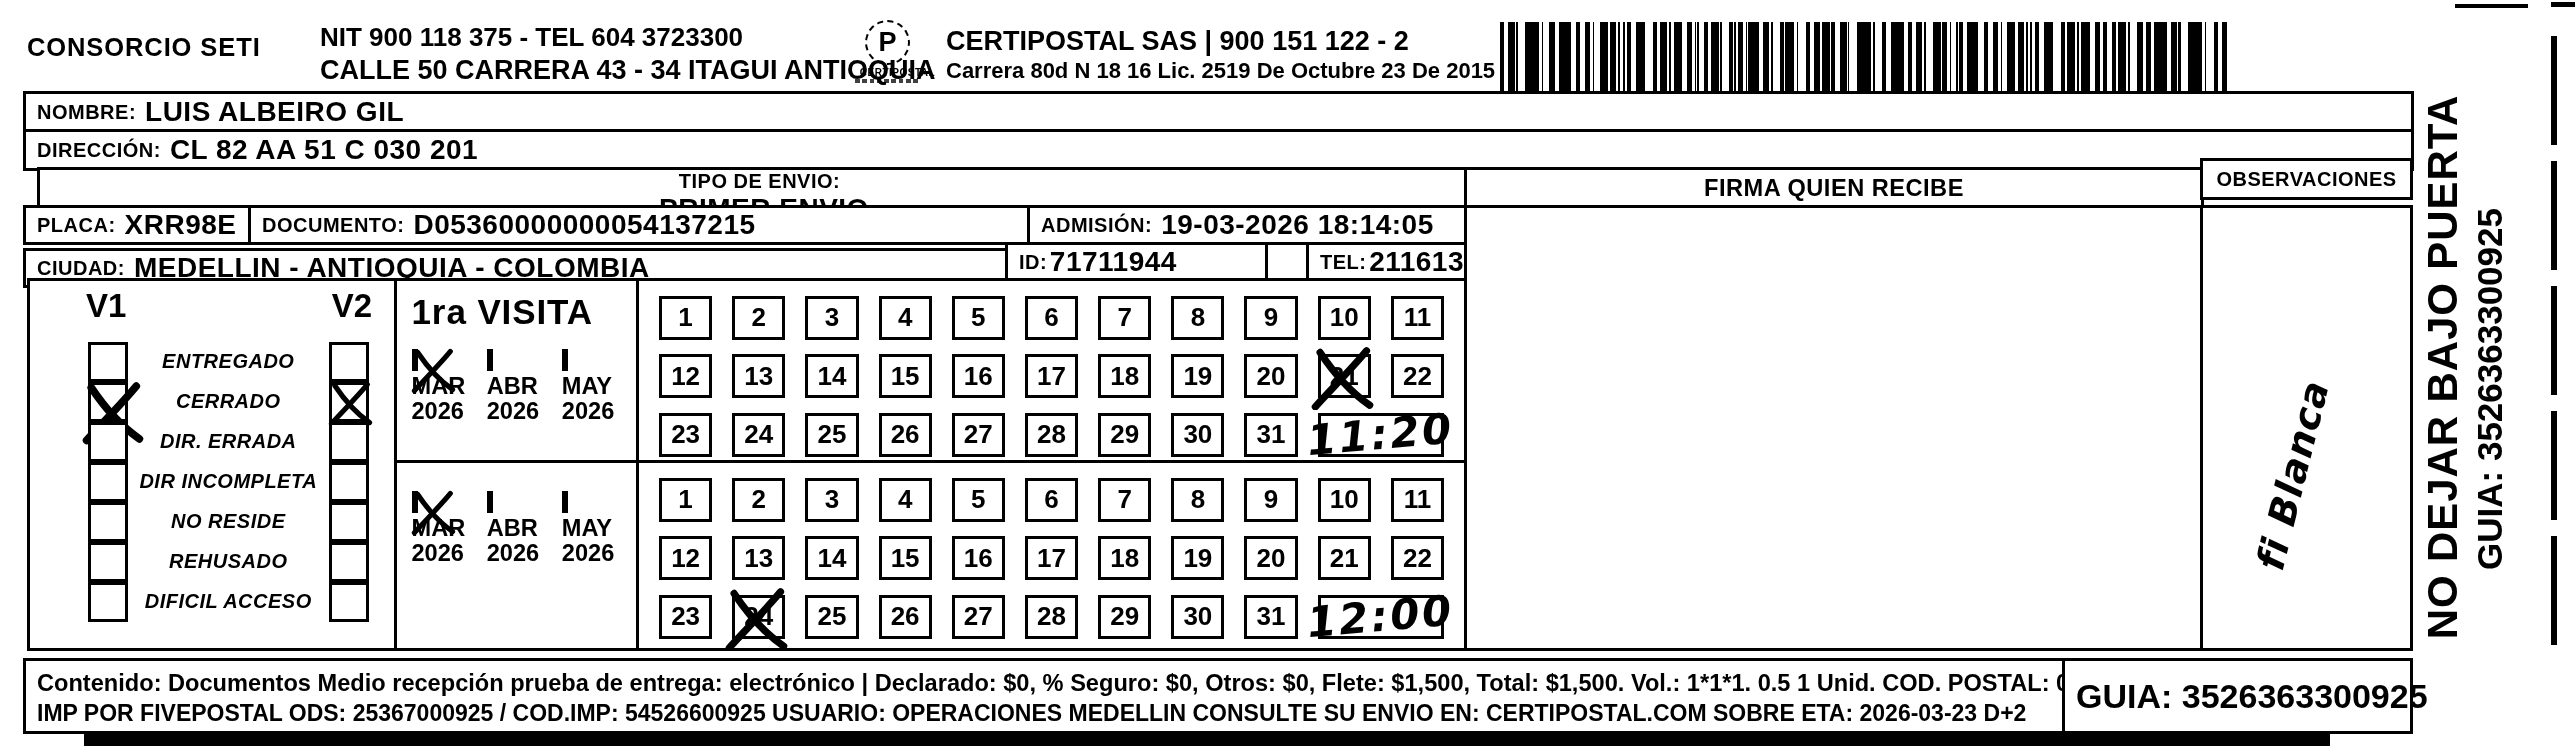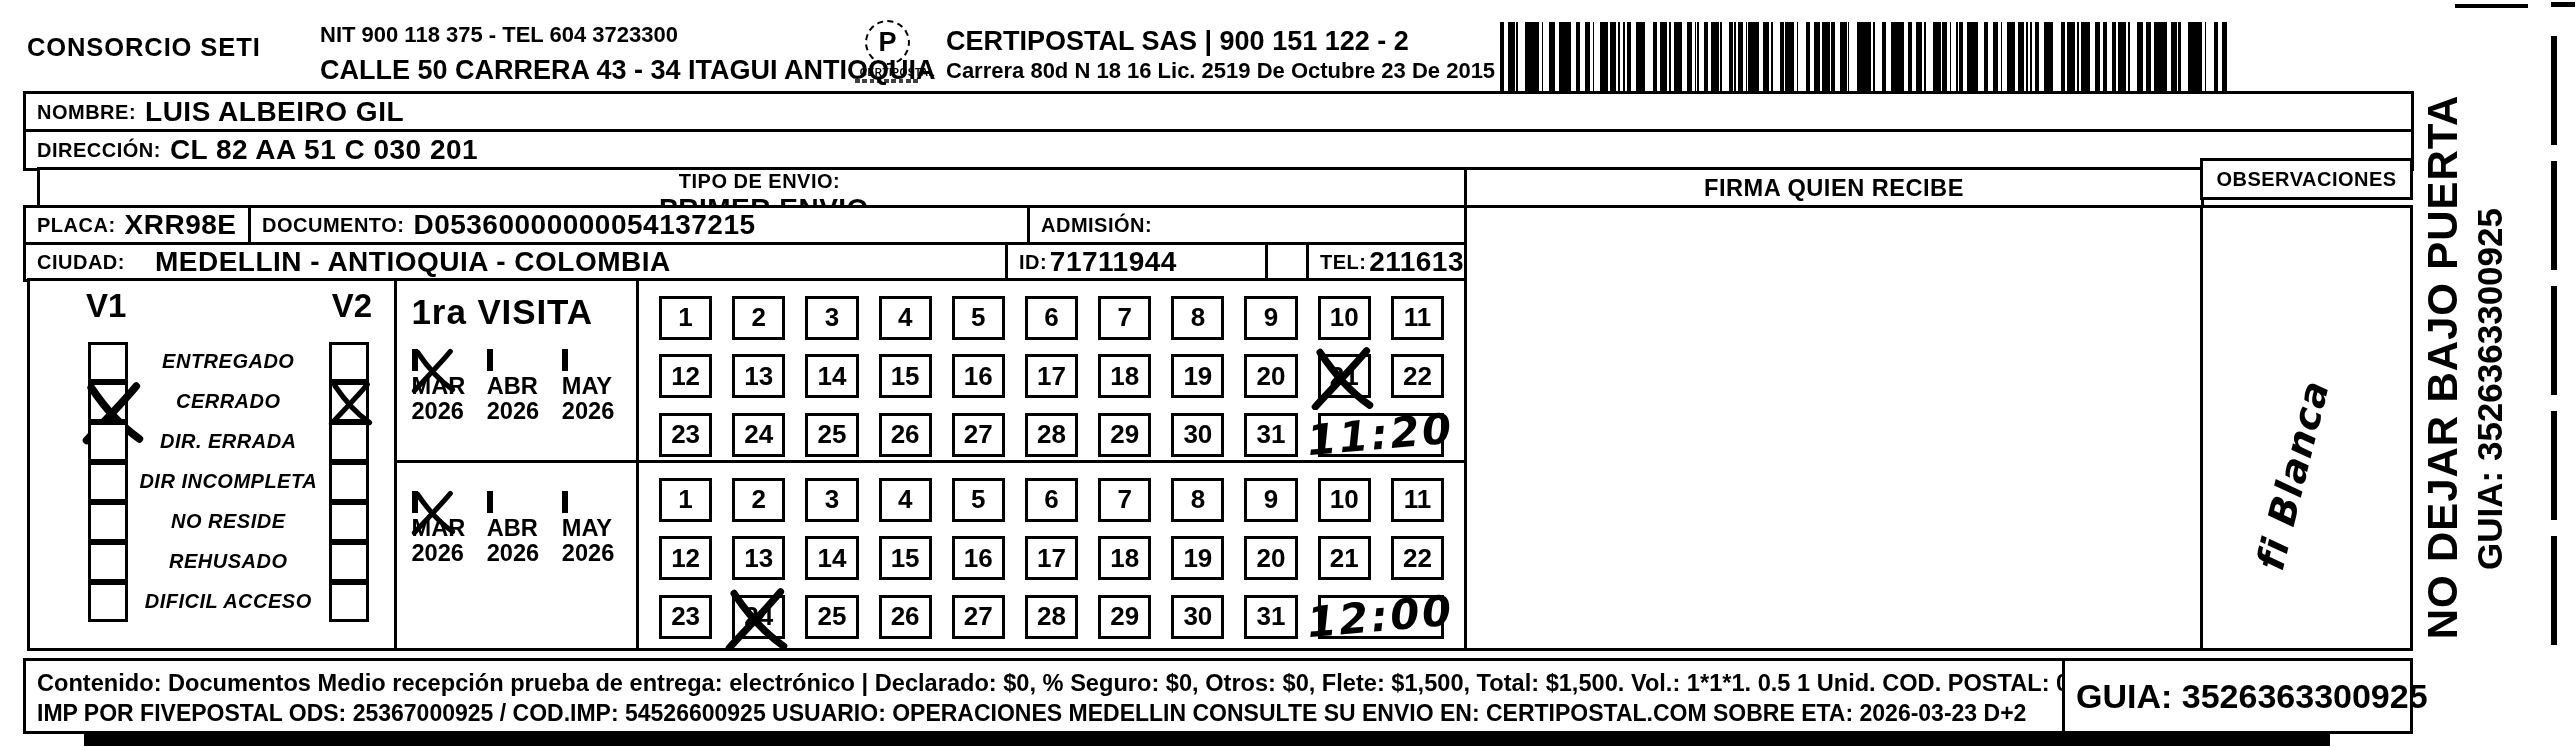--- a/index.html
+++ b/index.html
@@ -12,21 +12,21 @@
   .cell {
     position: absolute; border: 3.6px solid #000; background: #fff;
     display: flex; align-items: center; padding: 0 11px; white-space: nowrap; overflow: visible;
   }
   .lbl { font-weight: 700; font-size: 20px; letter-spacing: 0.5px; }
   .val { font-weight: 700; font-size: 28px; margin-left: 9px; letter-spacing: 0.5px; }
   .val.tight { margin-left: 2.7px; }
 
   
   .company { left: 27px; top: 33px; font-size: 25.5px; font-weight: 700; letter-spacing: 0.9px; }
-  .hline1 { left: 320px; top: 22px; font-size: 22px; font-weight: 700; text-align: center; }
+  .hline1 { left: 320px; top: 22px; font-size: 26px; font-weight: 700; text-align: center; }
   .hline2 { left: 320px; top: 55px; font-size: 27px; font-weight: 700; }
   .cpline1 { left: 946px; top: 25.5px; font-size: 27px; font-weight: 700; }
   .cpline2 { left: 946px; top: 58px; font-size: 22px; font-weight: 700; }
   .logo { left: 835px; top: 20px; width: 105px; text-align: center; }
   .logo-circle {
     width: 45px; height: 45px; border: 2.7px dashed #000; border-radius: 50%;
     margin: 0 auto; display: flex; align-items: center; justify-content: center;
     font-weight: 700; font-size: 27px;
   }
   .logo-name { font-size: 10px; font-weight: 700; letter-spacing: 0.5px; margin-top: 1.8px; padding-left: 20px; }
@@ -135,23 +135,24 @@
   <div class="cell" style="left:23px;top:205px;width:229px;height:40px;">
     <span class="lbl">PLACA:</span>
     <span class="val">XRR98E</span>
   </div>
   <div class="cell" style="left:248px;top:205px;width:783px;height:40px;">
     <span class="lbl">DOCUMENTO:</span>
     <span class="val">D05360000000054137215</span>
   </div>
   <div class="cell" style="left:1027px;top:205px;width:440px;height:40px;">
     <span class="lbl">ADMISIÓN:</span>
-  </div>
-
-  <div class="cell" style="left:23px;top:242px;width:986px;height:40px;gap:21px;">
+    <span class="val">19-03-2026 18:14:05</span>
+  </div>
+
+  <div class="cell" style="left:23px;top:248px;width:986px;height:40px;">
     <span class="lbl">CIUDAD:</span>
     <span class="val">MEDELLIN - ANTIOQUIA - COLOMBIA</span>
   </div>
   <div class="cell" style="left:1005px;top:242px;width:263px;height:40px;">
     <span class="lbl">ID:</span>
     <span class="val tight">71711944</span>
   </div>
   <div class="cell" style="left:1264px;top:242px;width:204px;height:40px;margin-left:42px;">
     <span class="lbl">TEL:</span>
     <span class="val tight">2116132</span>

